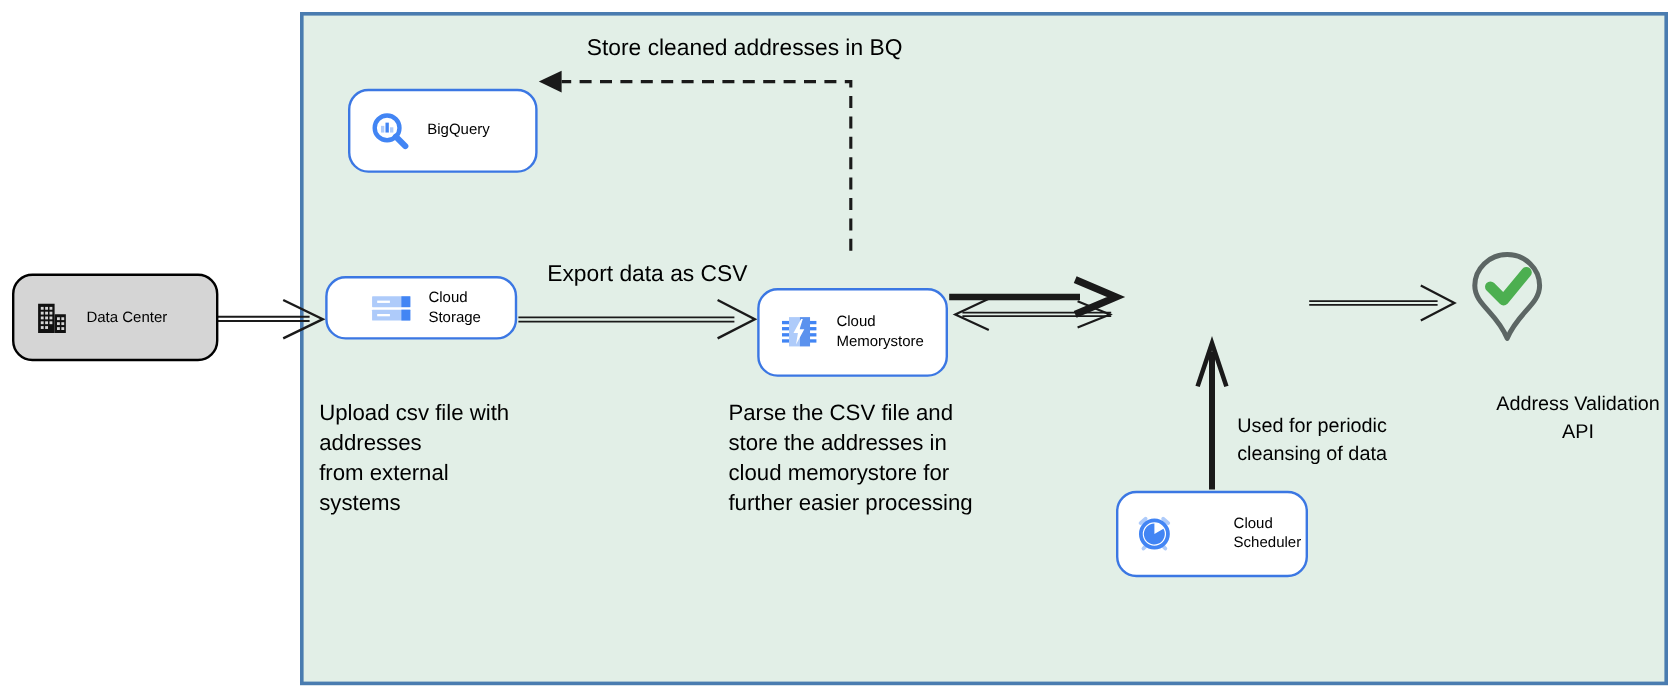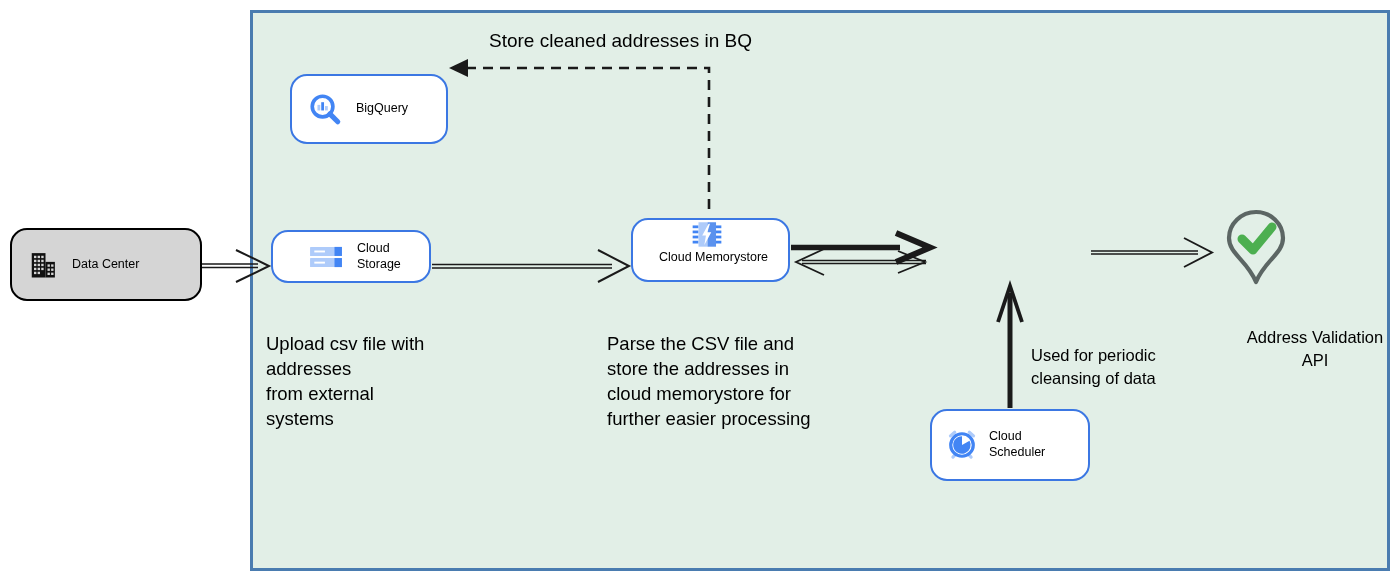--- a/index.html
+++ b/index.html
@@ -31,29 +31,29 @@
     position:absolute;display:flex;align-items:center;
     background:var(--node-fill);
     border:2.5px solid var(--node-border);
     border-radius:17px;
     padding:0 10px 0 16px;
   }
   .node .icon{flex:0 0 auto;display:flex;align-items:center;justify-content:center;margin-right:14px;}
   .node .label{font-size:12.5px;line-height:1.25;color:var(--text-color);}
 
   .node-data-center{
-    left:10px;top:228px;width:192px;height:73px;
+    left:10px;top:228px;width:172px;height:73px;
     background:var(--data-center-fill);
     border:2.5px solid var(--data-center-border);
   }
   .node-bigquery{left:290px;top:31px;width:158px;height:70px;margin-top:43px;}
   .node-cloud-storage{left:271px;top:230px;width:160px;height:53px;padding-left:36px;}
-  .node-memorystore{left:631px;top:218px;width:159px;height:64px;flex-direction:column;}
+  .node-memorystore{left:631px;top:240px;width:159px;height:74px;}
   .node-cloud-run{left:931px;top:210px;width:158px;height:71px;}
-  .node-scheduler{left:930px;top:409px;width:160px;height:72px;padding-left:13px;}
+  .node-scheduler{left:930px;top:409px;width:160px;height:72px;padding-left:13px;gap:39px;}
   .node-scheduler .icon{margin-right:10px;}
 
   .free-text{position:absolute;white-space:pre-line;color:var(--text-color);}
   .edge-label{font-size:19px;}
   .note{font-size:18.5px;line-height:25px;}
   .lbl-store-bq{left:489px;top:30px;}
   .lbl-export-csv{left:456px;top:218px;}
   .lbl-periodic{left:1031px;top:344px;font-size:16.5px;line-height:23px;}
   .note-upload{left:266px;top:331px;}
   .note-parse{left:607px;top:331px;}
@@ -214,20 +214,21 @@
         <path d="M35 6 C 50 6, 62 18, 62 32 C 62 48, 44 54, 35 76 C 26 54, 8 48, 8 32 C 8 18, 20 6, 35 6 Z" fill="none" style="stroke:var(--pin-outline)" stroke-width="4.2" stroke-linejoin="round"></path>
       </g>
       <g>
         <path d="M21 33 L32 44 L51 21" fill="none" style="stroke:var(--check-green)" stroke-width="9" stroke-linecap="round" stroke-linejoin="round"></path>
       </g>
     </svg>
   </div>
   <div class="free-text lbl-api">Address Validation API</div>
 
   <div class="free-text edge-label lbl-store-bq">Store cleaned addresses in BQ</div>
+  <div class="free-text edge-label lbl-export-csv">Export data as CSV</div>
   <div class="free-text lbl-periodic">Used for periodic
 cleansing of data</div>
   <div class="free-text note note-upload">Upload csv file with
 addresses
 from external
 systems</div>
   <div class="free-text note note-parse">Parse the CSV file and
 store the addresses in
 cloud  memorystore for
 further easier processing</div>

